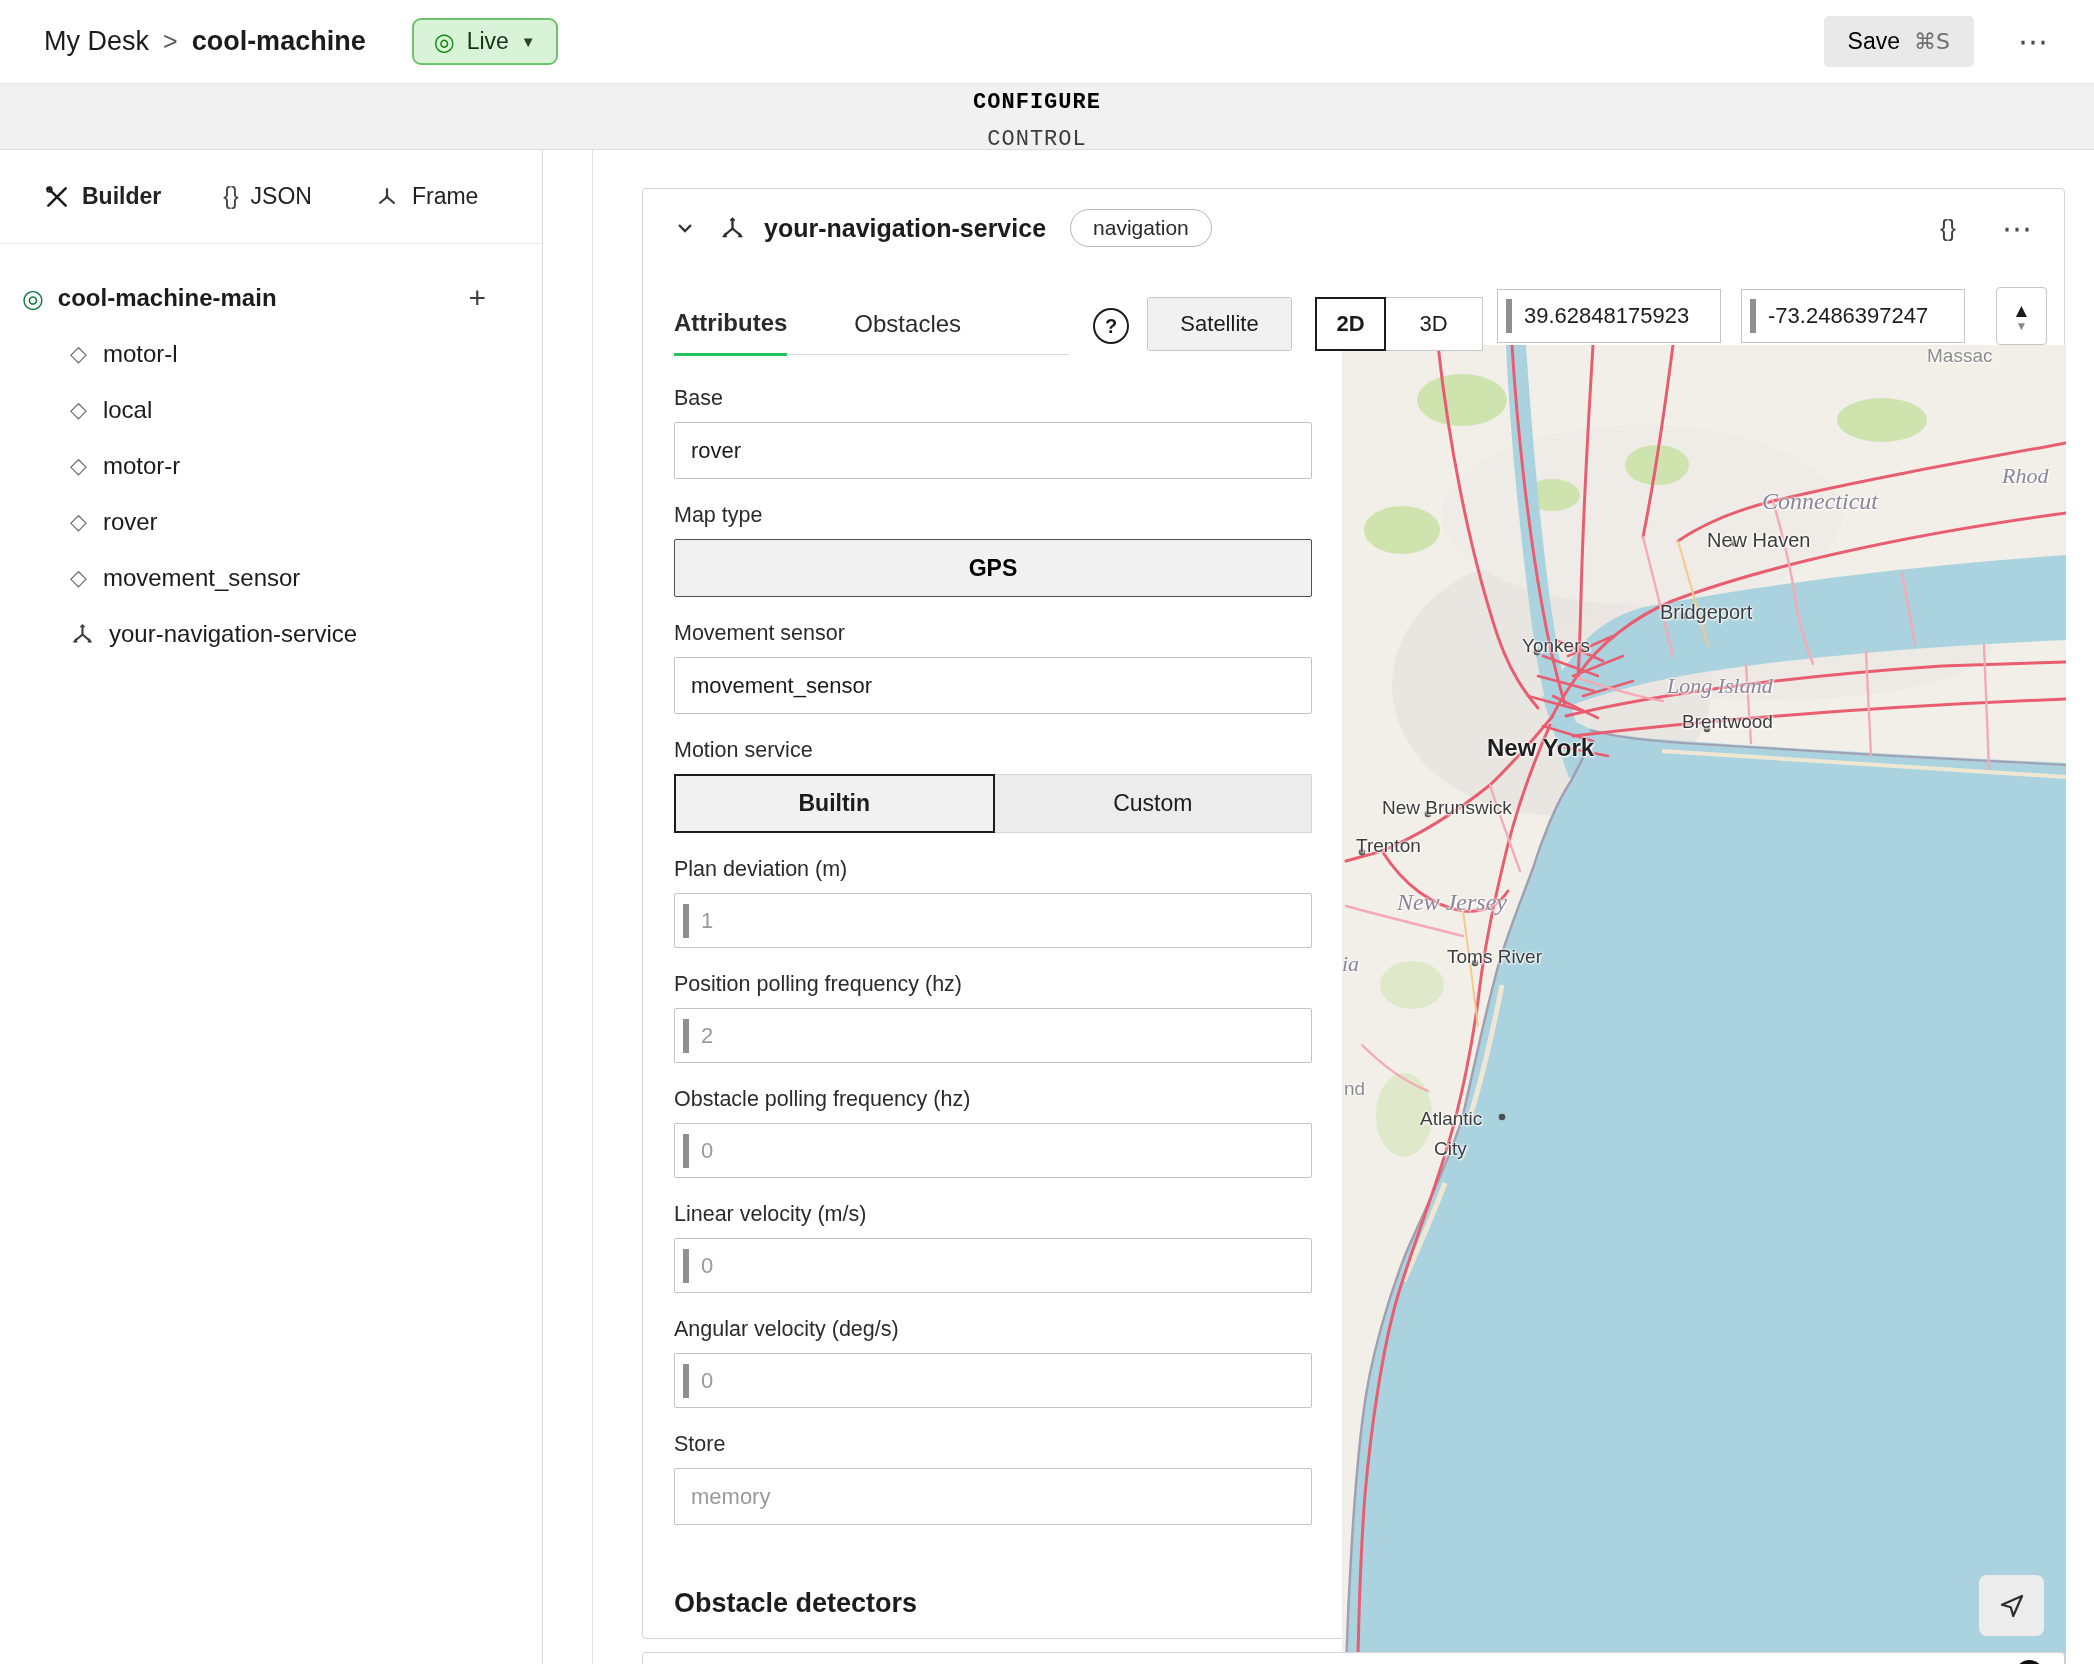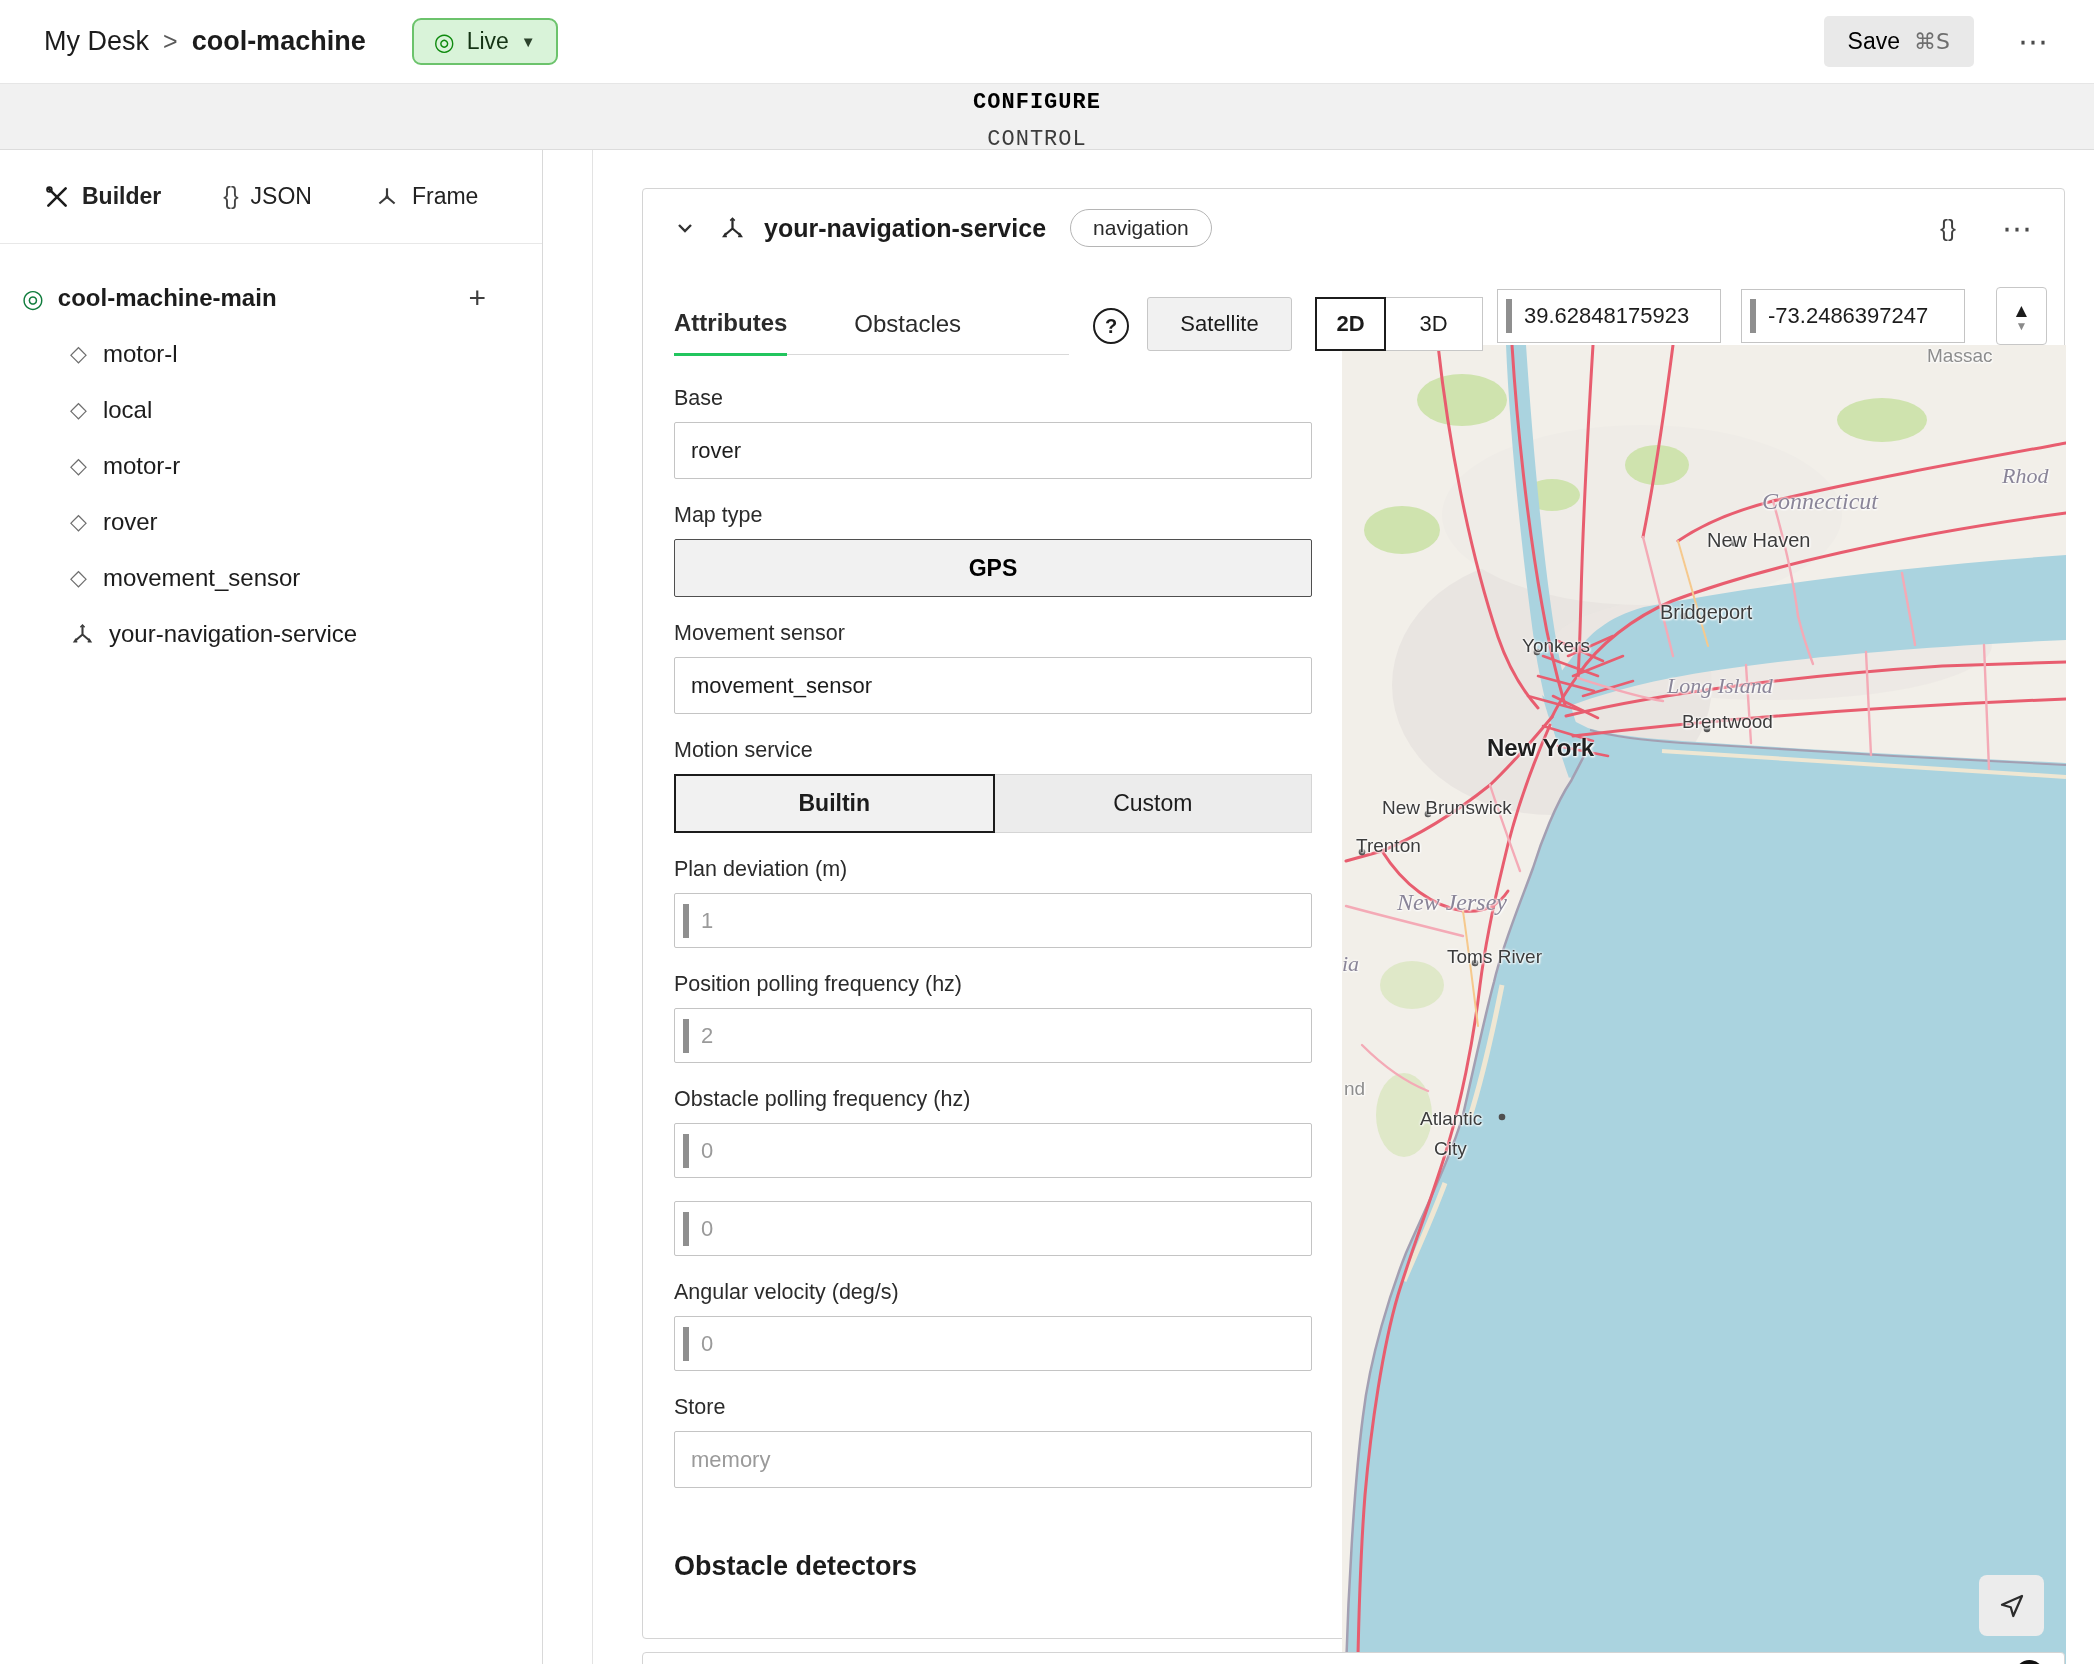--- a/index.html
+++ b/index.html
@@ -305,20 +305,21 @@
             </div>
           </div>
           <div class="fblock">
             <div class="flabel">Obstacle polling frequency (hz)</div>
             <div class="num-wrap">
               <span class="handle"></span>
               <input value="0" style="">
             </div>
           </div>
           <div class="fblock">
+            <div class="flabel">Linear velocity (m/s)</div>
             <div class="num-wrap">
               <span class="handle"></span>
               <input value="0" style="">
             </div>
           </div>
           <div class="fblock">
             <div class="flabel">Angular velocity (deg/s)</div>
             <div class="num-wrap">
               <span class="handle"></span>
               <input value="0" style="">

